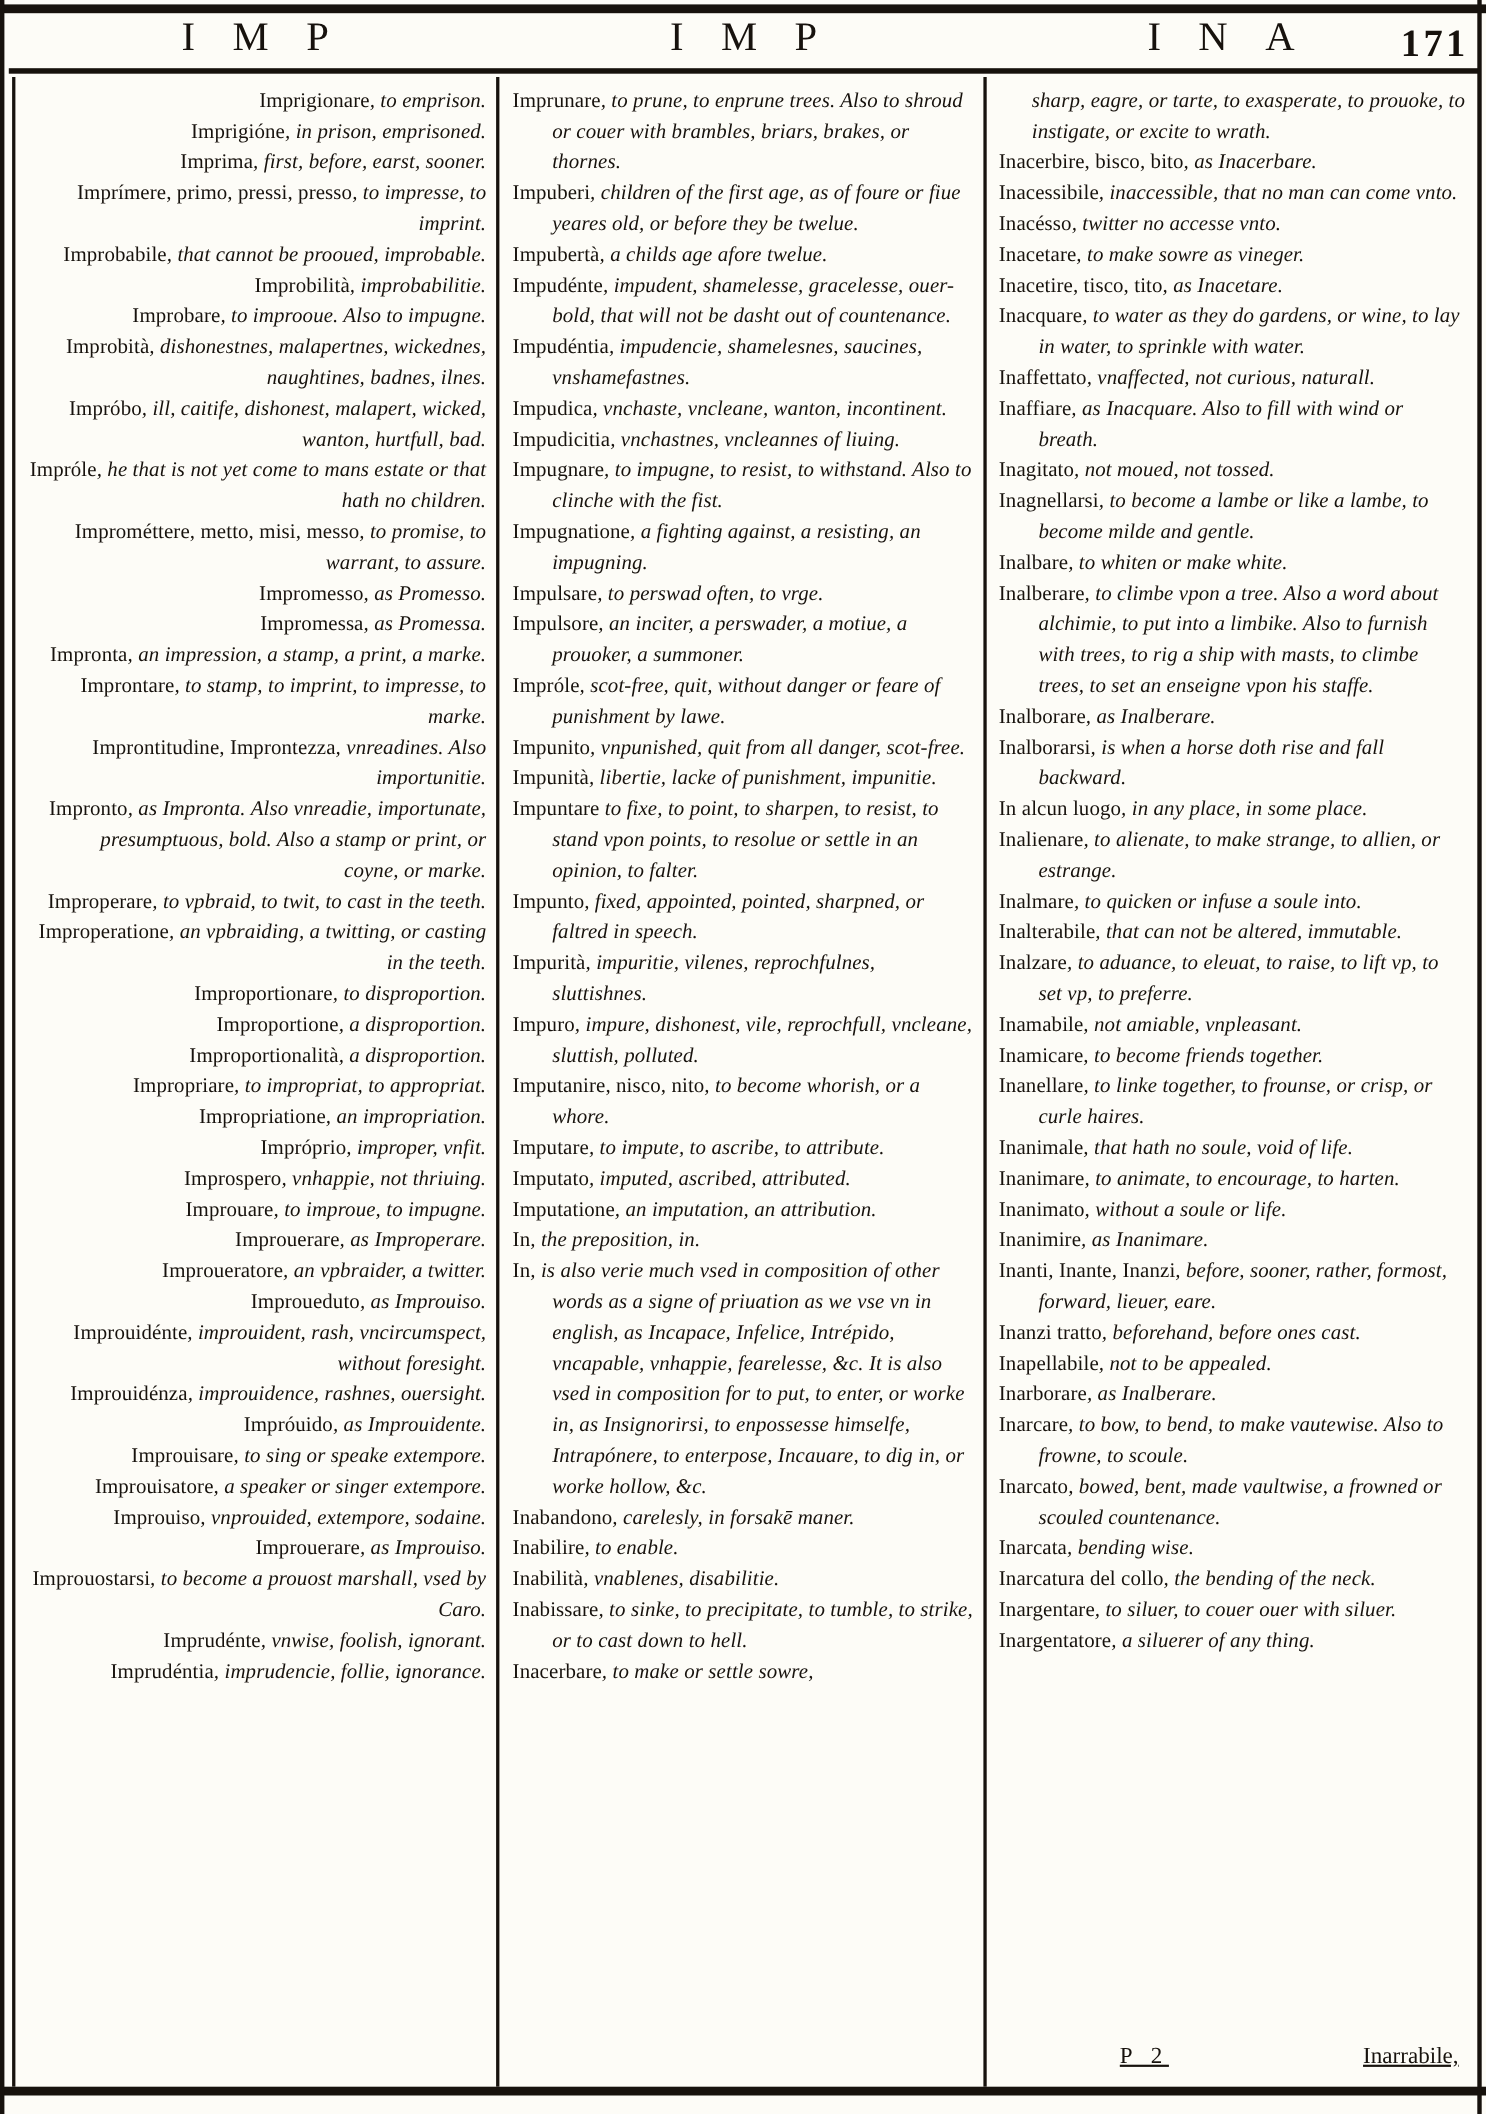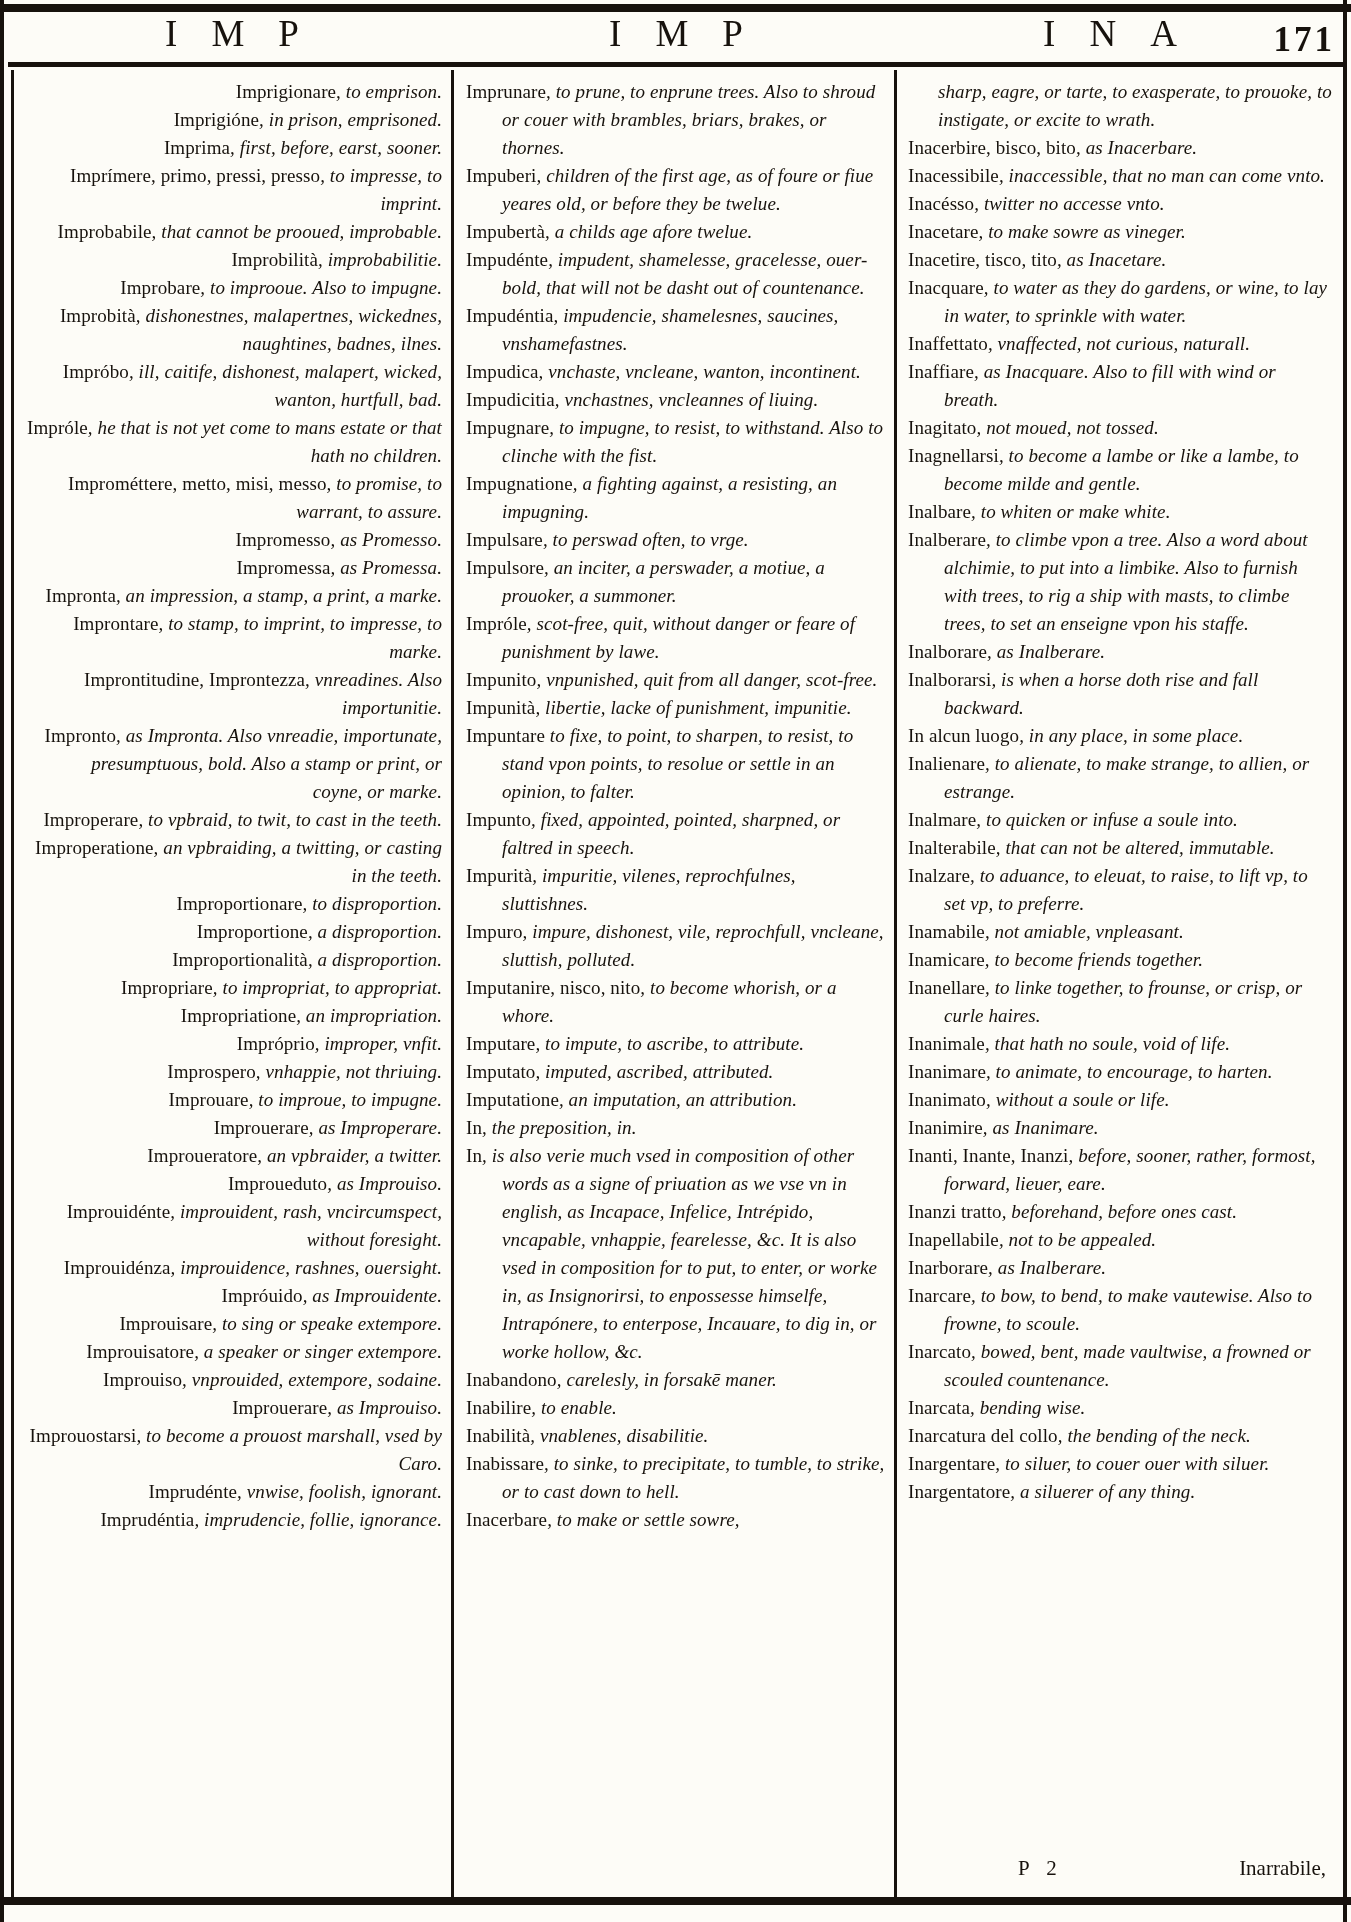--- a/index.html
+++ b/index.html
@@ -27,20 +27,21 @@
     margin:0;padding-left:36px;text-indent:-36px;
     font-size:19px;line-height:28px;letter-spacing:0.1px;
   }
   .entry.cont{text-indent:0;padding-left:30px;}
   .hw{font-style:normal;}
   .def{font-style:italic;}
   .footer-row{
     position:absolute;left:908px;width:424px;top:1856px;
     display:flex;align-items:flex-end;
     font-size:21px;
+    text-decoration:underline;
   }
   .sig{margin-left:110px;letter-spacing:6px;}
   .catchword{margin-left:auto;margin-right:6px;}
 </style>
 </head>
 <body>
 
 <div class="page">
 
   <div class="rule" style="top:4px;left:0;width:1351px;height:8px;"></div>

